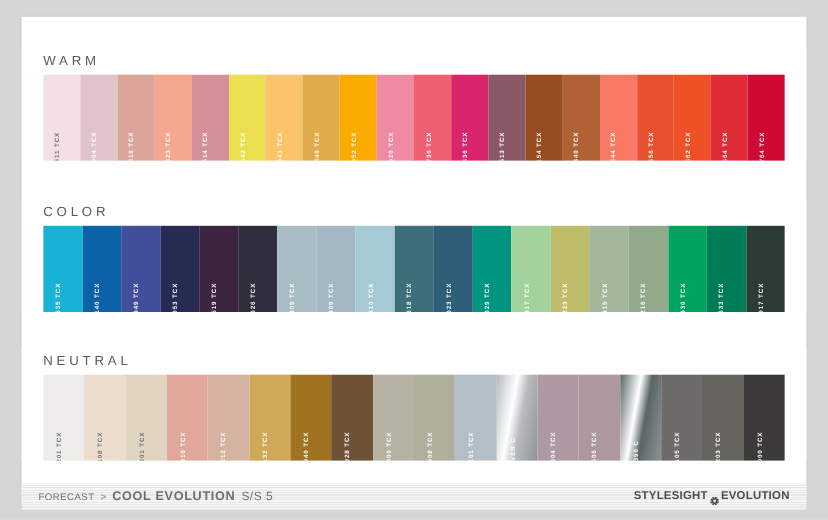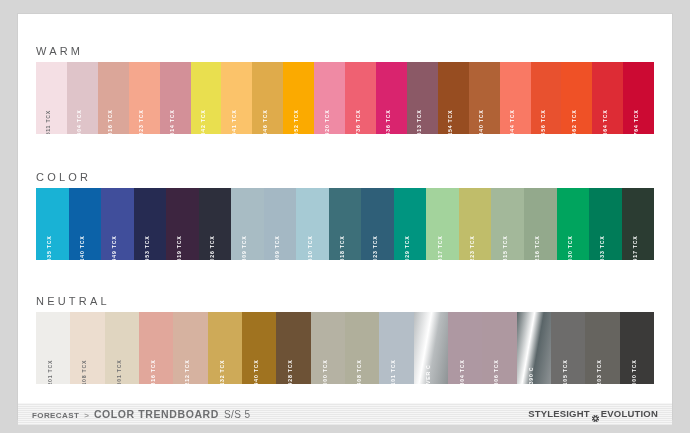--- a/index.html
+++ b/index.html
@@ -98,21 +98,21 @@
     padding: 0 14px;
   }
   .crumb {
     display: flex;
     align-items: baseline;
     gap: 5px;
     line-height: 1;
   }
   .crumb-forecast {
     font-size: 8px;
-    font-weight: 700;
+    font-weight: 400;
     color: #6d6e70;
     letter-spacing: 0.4px;
   }
   .crumb-sep {
     font-size: 8px;
     color: #9a9a9a;
     font-weight: 700;
   }
   .crumb-main {
     font-size: 10.5px;
@@ -360,21 +360,21 @@
         <div class="gutter" style="width:18px;"></div>
       </div>
     </div>
 
   </div>
 
   <div id="footer">
     <div class="crumb">
       <span class="crumb-forecast">FORECAST</span>
       <span class="crumb-sep">&gt;</span>
-      <span class="crumb-main">COLOR TRENDBOARD</span>
+      <span class="crumb-main">COOL EVOLUTION</span>
       <span class="crumb-season">S/S 5</span>
     </div>
     <div class="brand">
       <span class="brand-text">STYLESIGHT</span>
       <span class="brand-mark">
         <svg viewBox="0 0 20 20" width="9" height="9" aria-hidden="true">
           <g fill="#4c4c4e">
             <circle cx="10" cy="10" r="8"></circle>
           </g>
           <g fill="#e8e8e8">

